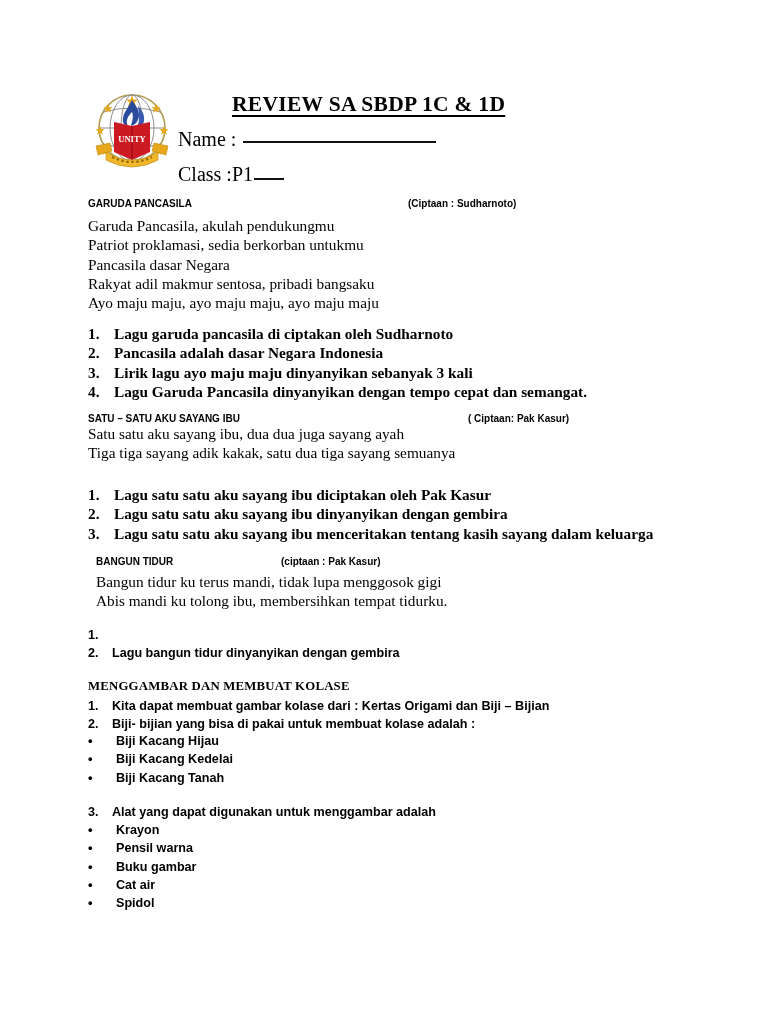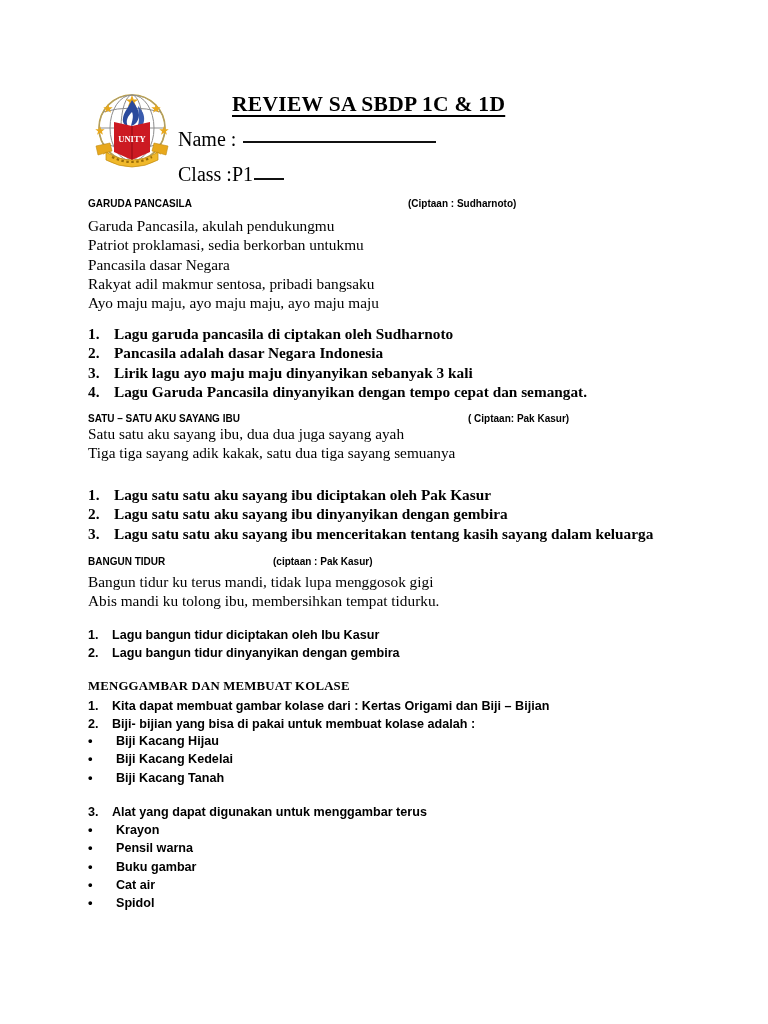--- a/index.html
+++ b/index.html
@@ -265,33 +265,32 @@
     <li>
       <span class="num">2.</span>
       <span>Lagu satu satu aku sayang ibu dinyanyikan dengan gembira</span>
     </li>
     <li>
       <span class="num">3.</span>
       <span>Lagu satu satu aku sayang ibu menceritakan tentang kasih sayang dalam keluarga</span>
     </li>
   </ol>
 
-  <div class="section" style="top:556px;">
+  <div class="section" style="top:556px;margin-left:8px;">
     <div class="song-head">
       <span class="song-title" style="width:185px;">BANGUN TIDUR</span>
       <span class="song-credit">(ciptaan : Pak Kasur)</span>
     </div>
     <div class="lyric" style="margin-top:5px;">Bangun tidur ku terus mandi, tidak lupa menggosok gigi</div>
     <div class="lyric">Abis mandi ku tolong ibu, membersihkan tempat tidurku.</div>
   </div>
 
   <ol class="sans-list ind-40" style="position:absolute;left:88px;top:626px;width:640px;">
     <li>
       <span class="num">1.</span>
-      <span>Lagu bangun tidur diciptakan oleh Ibu Kasur</span>
     </li>
     <li>
       <span class="num">2.</span>
       <span>Lagu bangun tidur dinyanyikan dengan gembira</span>
     </li>
   </ol>
 
   <div class="section" style="top:679px;">
     <div class="sans-head">MENGGAMBAR DAN MEMBUAT KOLASE</div>
   </div>
@@ -318,21 +317,21 @@
     </li>
     <li>
       <span class="dot">•</span>
       <span>Biji Kacang Tanah</span>
     </li>
   </ul>
 
   <ol class="sans-list ind-40" style="position:absolute;left:88px;top:803px;width:640px;">
     <li>
       <span class="num">3.</span>
-      <span>Alat yang dapat digunakan untuk menggambar terus</span>
+      <span>Alat yang dapat digunakan untuk menggambar adalah</span>
     </li>
   </ol>
 
   <ul class="bullets ind-52" style="position:absolute;left:88px;top:821px;width:640px;">
     <li>
       <span class="dot">•</span>
       <span>Krayon</span>
     </li>
     <li>
       <span class="dot">•</span>

